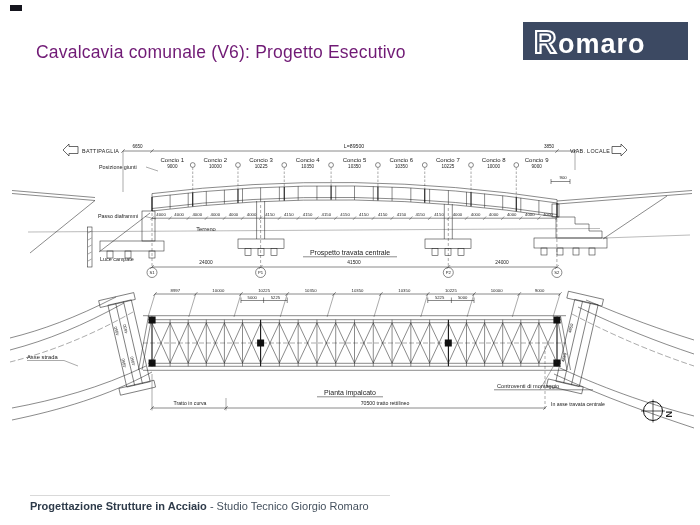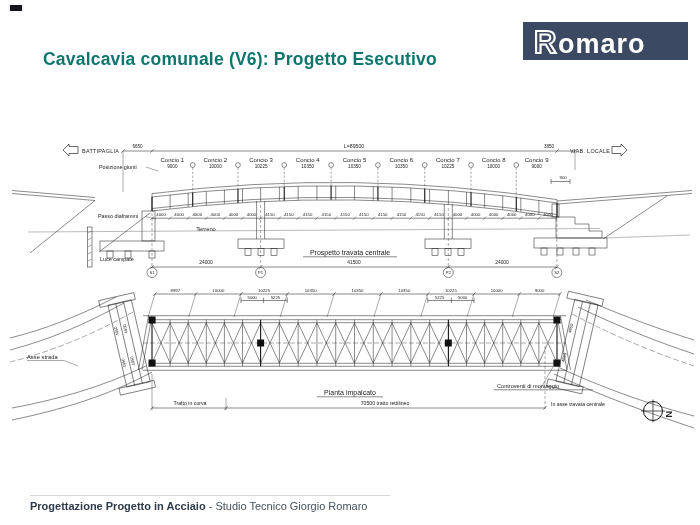--- a/index.html
+++ b/index.html
@@ -1,20 +1,20 @@
 <!DOCTYPE html>
 <html><head>
 <meta charset="utf-8">
 <style>
   html,body{margin:0;padding:0;}
   body{width:700px;height:525px;background:#ffffff;position:relative;overflow:hidden;
        font-family:"Liberation Sans",sans-serif;}
   .corner-dash{position:absolute;left:10px;top:5px;width:12px;height:6px;background:#15151e;}
-  .title{position:absolute;left:30px;top:36px;margin:13px;font-size:17.5px;font-weight:bold;
-         color:#0f766e;letter-spacing:.2px;white-space:nowrap;}
+  .title{position:absolute;left:30px;top:36px;margin:6px;font-size:17.5px;font-weight:normal;
+         color:#701a75;letter-spacing:.2px;white-space:nowrap;}
   .logo{position:absolute;left:523px;top:22px;width:165px;height:38px;background:#3c4962;}
   #logo text{font-family:"Liberation Sans",sans-serif;font-weight:bold;}
   #logo .logo-r{font-size:31px;fill:none;stroke:#ffffff;stroke-width:2.1px;}
   #logo .logo-rest{font-size:27px;fill:#ffffff;letter-spacing:1px;}
   #dwg{position:absolute;left:0;top:0;}
   #dwg text{fill:#222;stroke:none;font-family:"Liberation Sans",sans-serif;}
   #dwg .s{stroke:#2a2a2a;fill:none;stroke-width:.55px;}
   #dwg .sw{stroke:#2a2a2a;fill:none;stroke-width:.4px;}
   #dwg .s2{stroke:#111;fill:none;stroke-width:1.1px;}
   #dwg .thin{stroke:#666;fill:none;stroke-width:.45px;}
@@ -454,14 +454,14 @@
     <line x1="466.4972067039107" y1="319.7" x2="466.4972067039107" y2="366.3" class="s" stroke-width="null"></line>
     <line x1="484.5977653631286" y1="319.7" x2="484.5977653631286" y2="366.3" class="s" stroke-width="null"></line>
     <line x1="502.69832402234647" y1="319.7" x2="502.69832402234647" y2="366.3" class="s" stroke-width="null"></line>
     <line x1="520.7988826815644" y1="319.7" x2="520.7988826815644" y2="366.3" class="s" stroke-width="null"></line>
     <line x1="538.8994413407822" y1="319.7" x2="538.8994413407822" y2="366.3" class="s" stroke-width="null"></line>
     <line x1="557.0000000000001" y1="319.7" x2="557.0000000000001" y2="366.3" class="s2" stroke-width="2"></line>
   </svg>
 
 <div class="footer-line"></div>
 <div class="footer">
-  <span class="f-bold">Progettazione Progetto in Acciaio</span><span> - Studio Tecnico Giorgio Romaro</span>
+  <span class="f-bold">Progettazione Strutture in Acciaio</span><span> - Studio Tecnico Giorgio Romaro</span>
 </div>
 
 </body></html>

